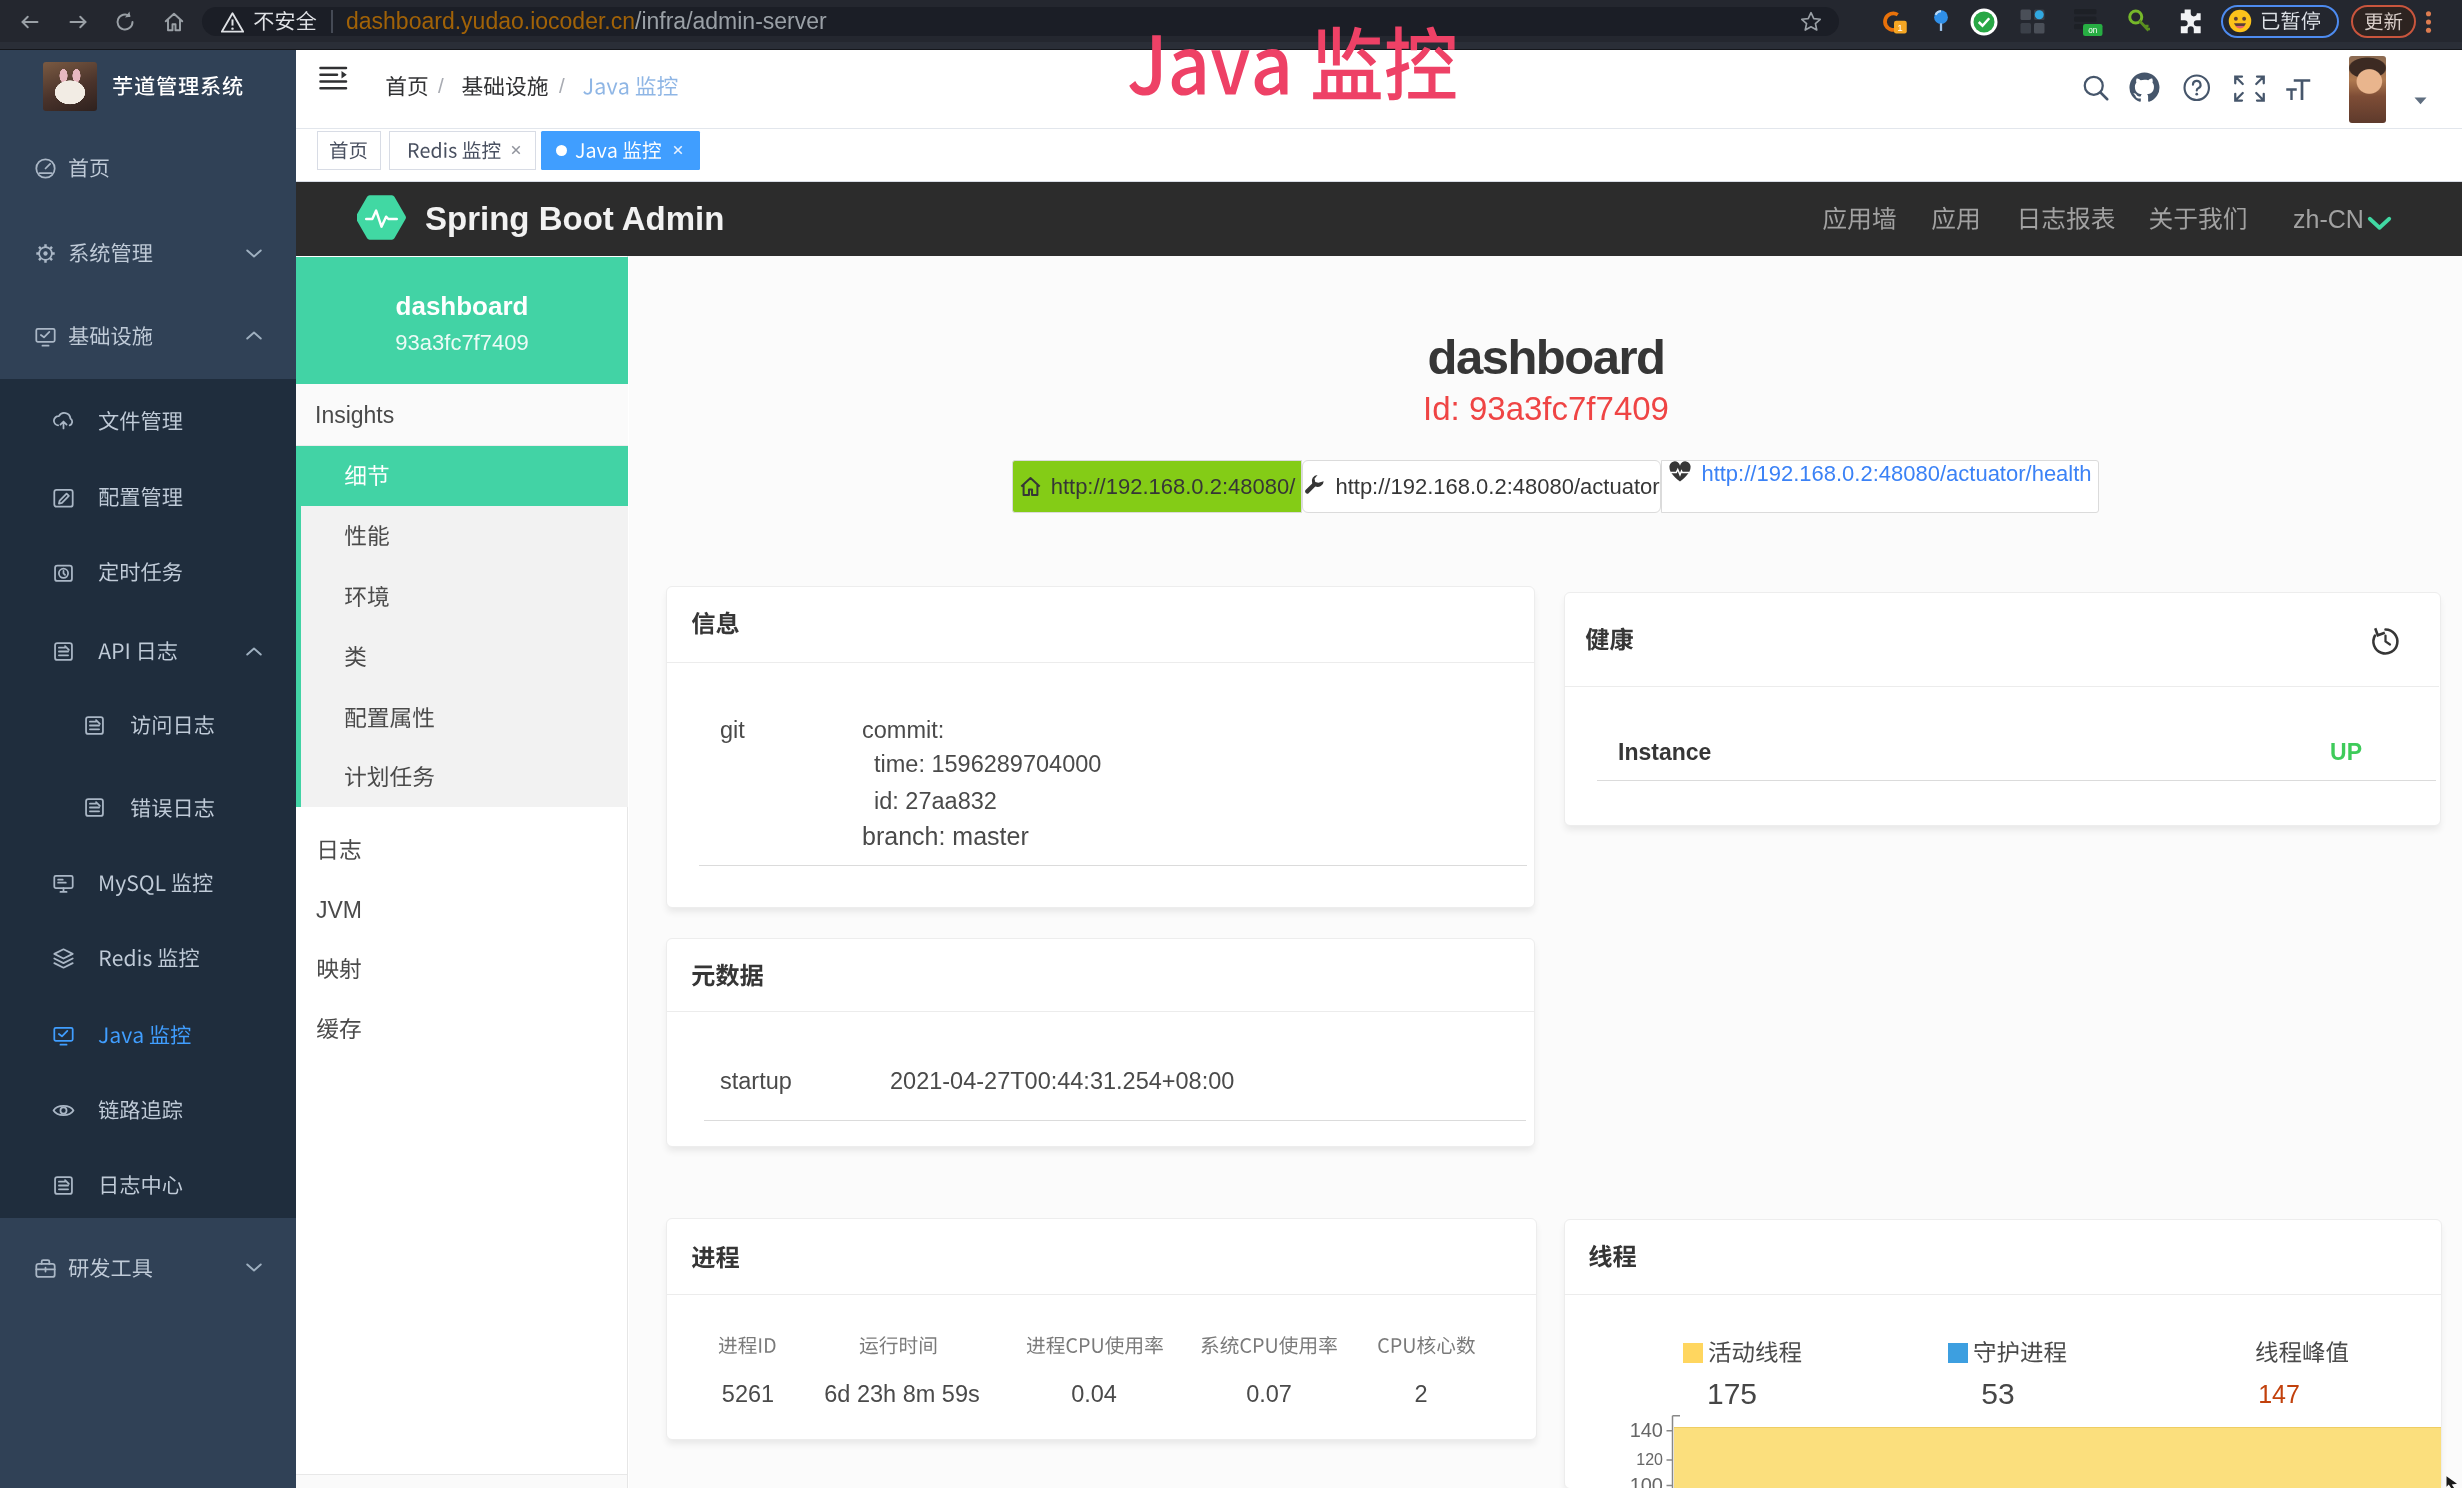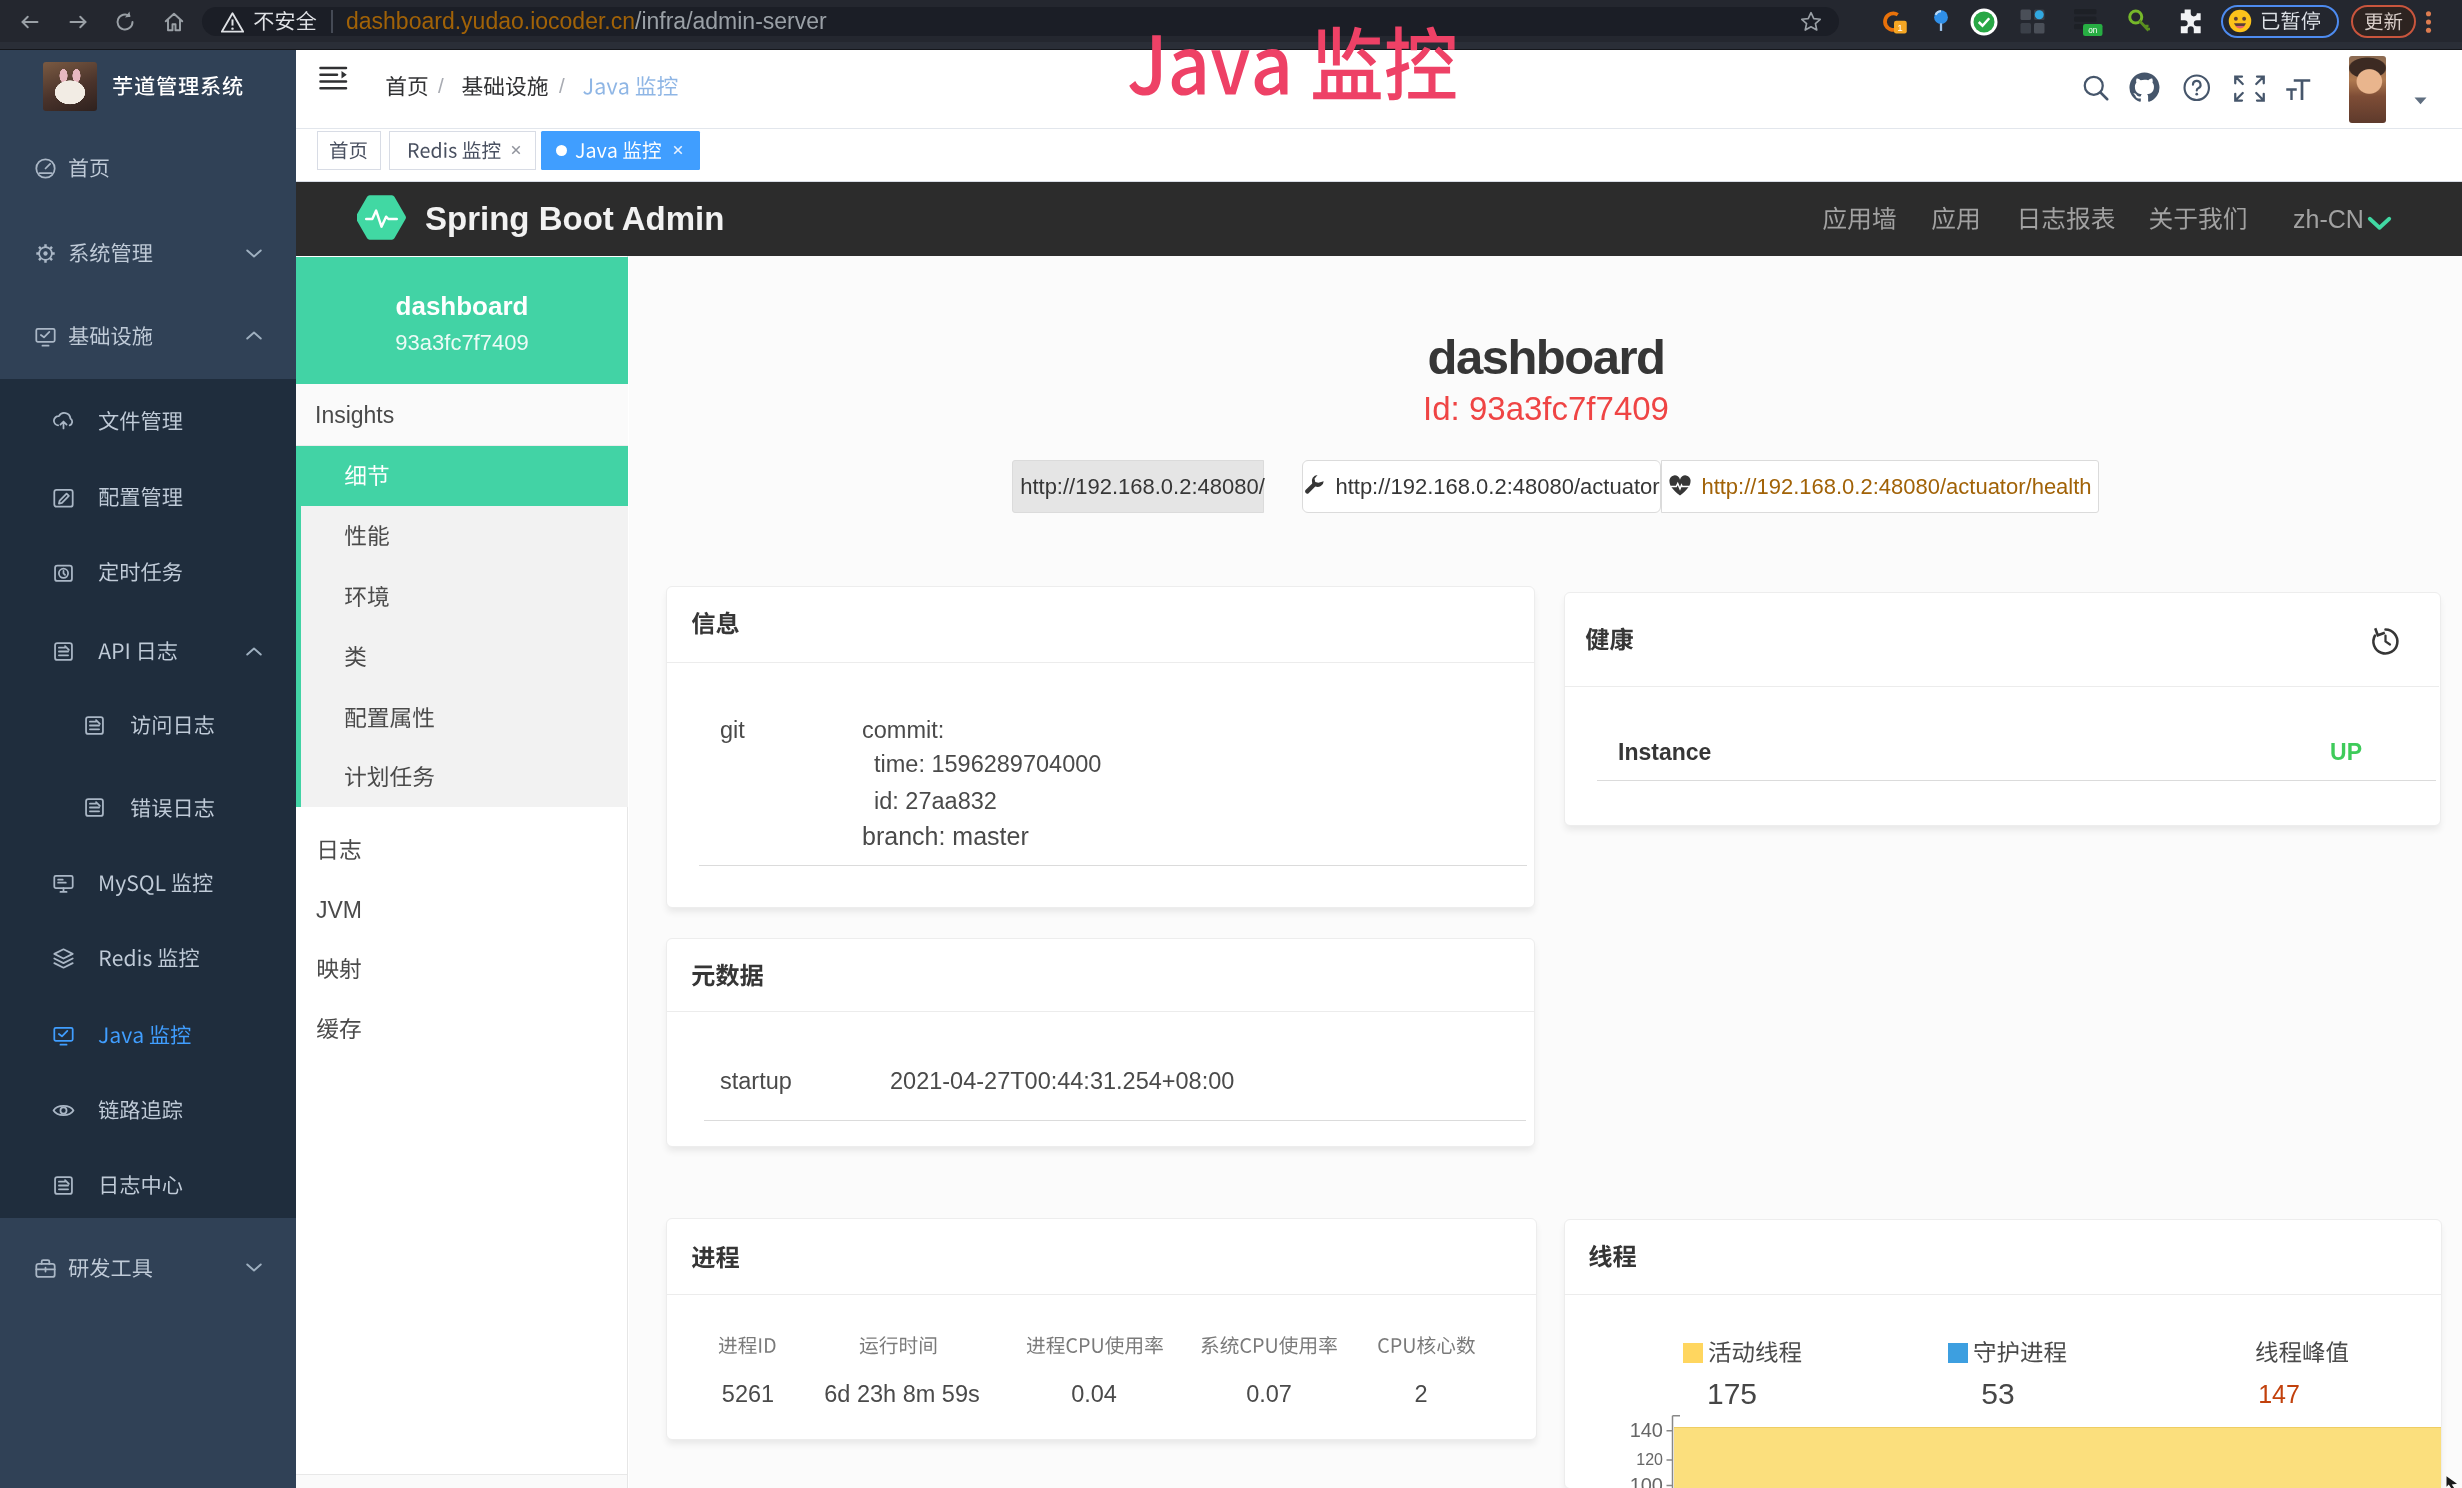--- a/index.html
+++ b/index.html
@@ -658,33 +658,33 @@
 <div style="position:absolute;left:316px;top:1019px"><svg width="46" height="25" style="overflow:visible" viewBox="0 0 60 33">
       <g fill="#4a4a4a" transform="translate(0 24.0) scale(0.030000 -0.030000)">
         <use href="#r82" x="0"></use>
         <use href="#r83" x="1000"></use>
       </g>
     </svg></div>
 <div style="position:absolute;left:296px;top:1474px;width:331px;height:14.4px;background:#fafafa;border-top:0.8px solid #e8e8e8;box-sizing:border-box"></div>
 <div style="position:absolute;left:629px;top:256px;width:1833px;height:1233px;background:#fbfbfb;"></div>
 <div style="position:absolute;left:1546px;top:357px;transform:translate(-50%,-50%);font-family:'Liberation Sans',sans-serif;font-size:49px;font-weight:700;color:#363636;white-space:nowrap;letter-spacing:-1.5px">dashboard</div>
 <div style="position:absolute;left:1546px;top:409px;transform:translate(-50%,-50%);font-family:'Liberation Sans',sans-serif;font-size:33px;font-weight:400;color:#ef4444;white-space:nowrap;letter-spacing:0">Id: 93a3fc7f7409</div>
-<div style="height:53px;box-sizing:border-box;border:0.8px solid #dbdbdb;background:#e5e5e5;position:absolute;top:460px;display:flex;align-items:center;font-family:'Liberation Sans',sans-serif;font-size:22px;color:#363636;white-space:nowrap;left:1012px;width:252px;border-radius:3px 0 0 3px;justify-content:center;gap:9px">
+<div style="height:53px;box-sizing:border-box;border:0.8px solid #dbdbdb;background:#84cc16;position:absolute;top:460px;display:flex;align-items:center;font-family:'Liberation Sans',sans-serif;font-size:22px;color:#363636;white-space:nowrap;left:1012px;width:290px;border-radius:3px 0 0 3px;justify-content:center;gap:9px">
     <svg width="23" height="23" viewBox="0 0 30 30">
       <path d="M3 15 L15 4 l12 11 M6 13 V26 h7 v-7 h4 v7 h7 V13" fill="none" stroke="#363636" stroke-width="2.6" stroke-linejoin="round"></path>
     </svg>
     <span>http://192.168.0.2:48080/</span>
   </div>
 <div style="height:53px;box-sizing:border-box;border:0.8px solid #dbdbdb;background:#fff;position:absolute;top:460px;display:flex;align-items:center;font-family:'Liberation Sans',sans-serif;font-size:22px;color:#363636;white-space:nowrap;left:1302px;width:359px;border-radius:6px;justify-content:center;gap:9px">
     <svg width="23" height="23" viewBox="0 0 30 30">
       <path d="M27 8 a8 8 0 0 1 -11 7 L7 24 a3 3 0 0 1 -4-4 l9-9 a8 8 0 0 1 7-11 l-4 5 1 4 4 1z" fill="#363636"></path>
     </svg>
     <span>http://192.168.0.2:48080/actuator</span>
   </div>
-<div style="height:53px;box-sizing:border-box;border:0.8px solid #dbdbdb;background:#fff;position:absolute;top:460px;display:flex;align-items:center;font-family:'Liberation Sans',sans-serif;font-size:22px;color:#a16207;white-space:nowrap;left:1661px;width:438px;border-radius:0 3px 3px 0;justify-content:center;gap:9px">
+<div style="height:53px;box-sizing:border-box;border:0.8px solid #dbdbdb;background:#fff;position:absolute;top:460px;display:flex;align-items:flex-start;font-family:'Liberation Sans',sans-serif;font-size:22px;color:#3b82f6;white-space:nowrap;left:1661px;width:438px;border-radius:0 3px 3px 0;justify-content:center;gap:9px">
     <svg width="24" height="23" viewBox="0 0 32 30">
       <path d="M16 27 C6 19 2 13 2 8.5 A6.5 6.5 0 0 1 16 6 a6.5 6.5 0 0 1 14 2.5 C30 13 26 19 16 27z" fill="#363636"></path>
       <path d="M4 15 h7 l2-4 3 7 2-5 1 2 h9" stroke="#fff" stroke-width="2" fill="none"></path>
     </svg>
     <span>http://192.168.0.2:48080/actuator/health</span>
   </div>
 <div style="position:absolute;background:#fff;border:0.8px solid #ededed;border-radius:6px;box-shadow:0 4.6px 7.6px -1.5px rgba(10,10,10,.08);box-sizing:border-box;left:666px;top:586px;width:869px;height:322px"></div>
 <div style="position:absolute;left:667px;top:662px;width:868px;height:0.8px;background:#ececec;"></div>
 <div style="position:absolute;left:691px;top:613px"><svg width="49" height="26.5" style="overflow:visible" viewBox="0 0 64 35">
       <g fill="#363636" transform="translate(0 25.6) scale(0.032000 -0.032000)">

